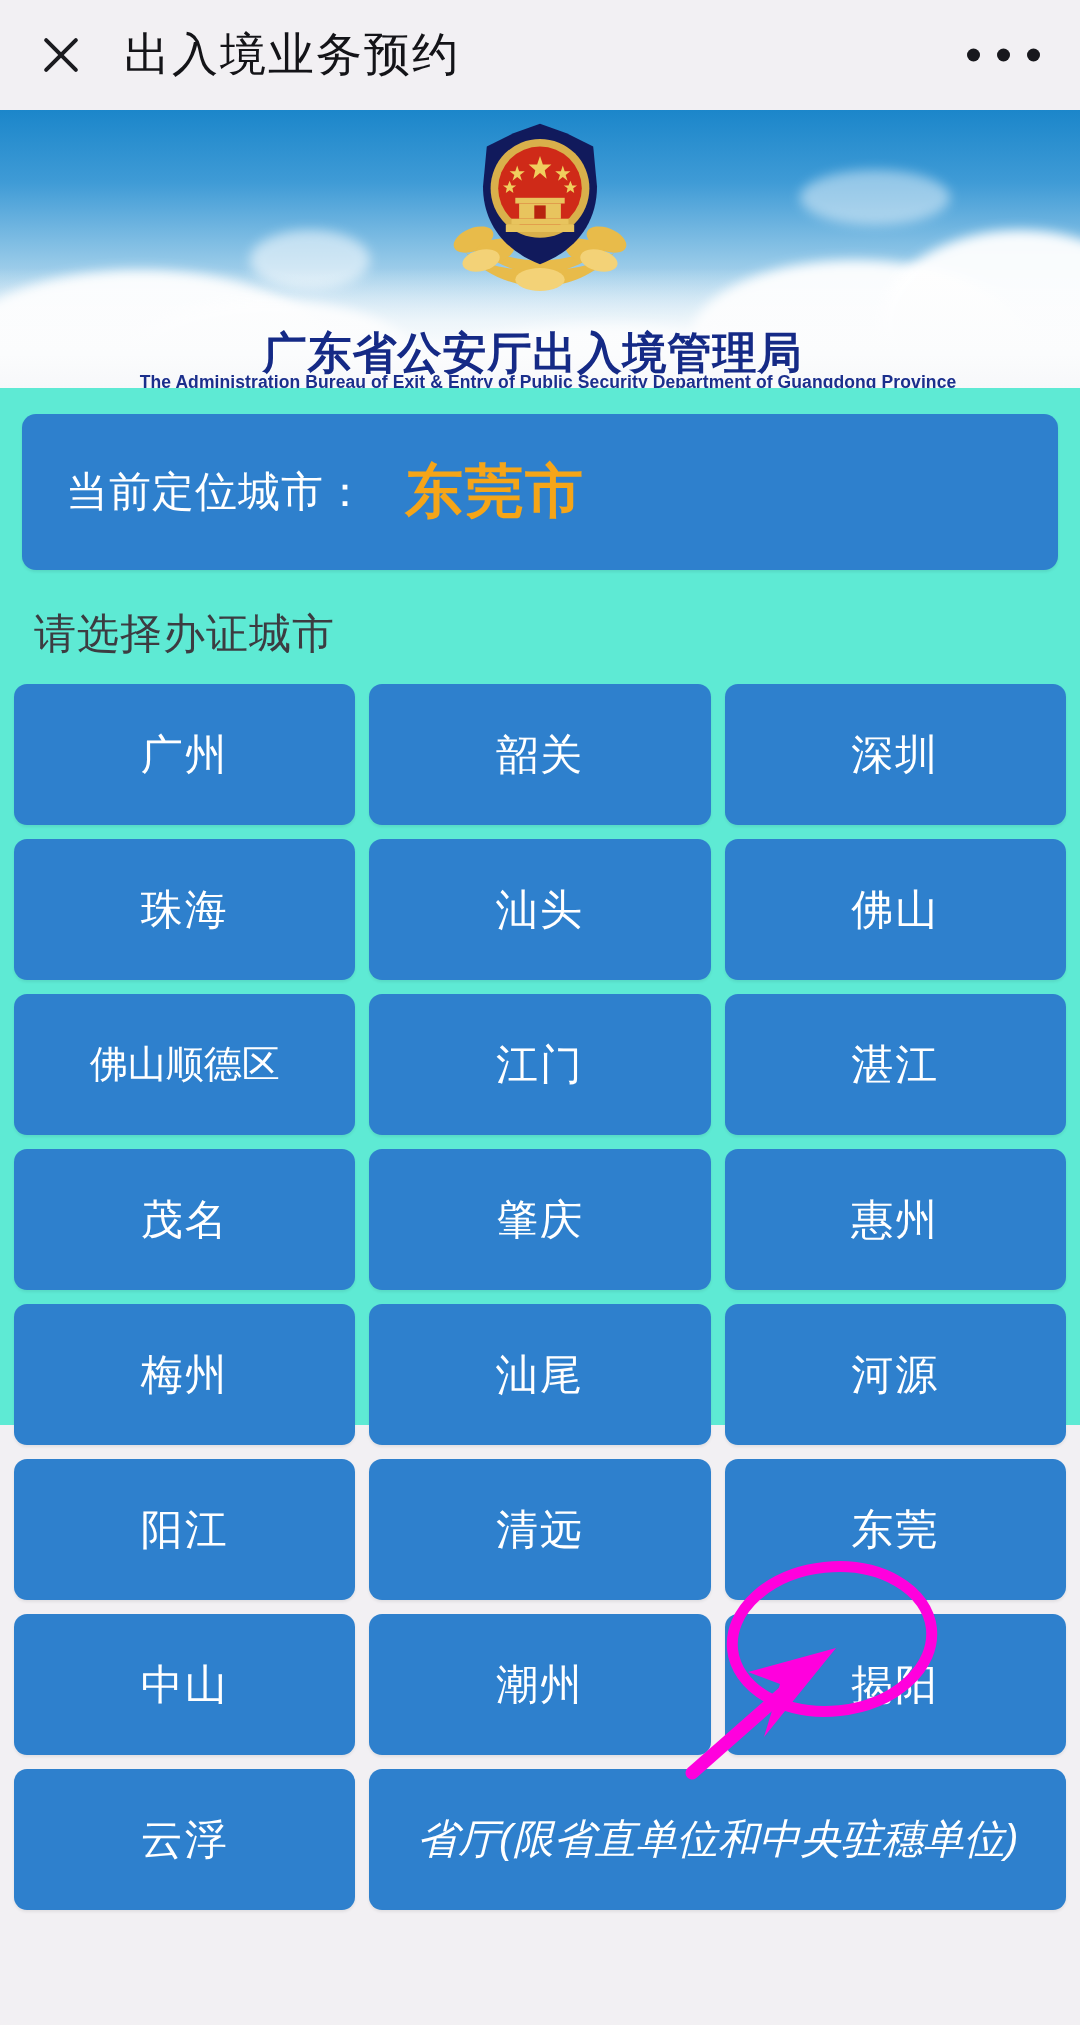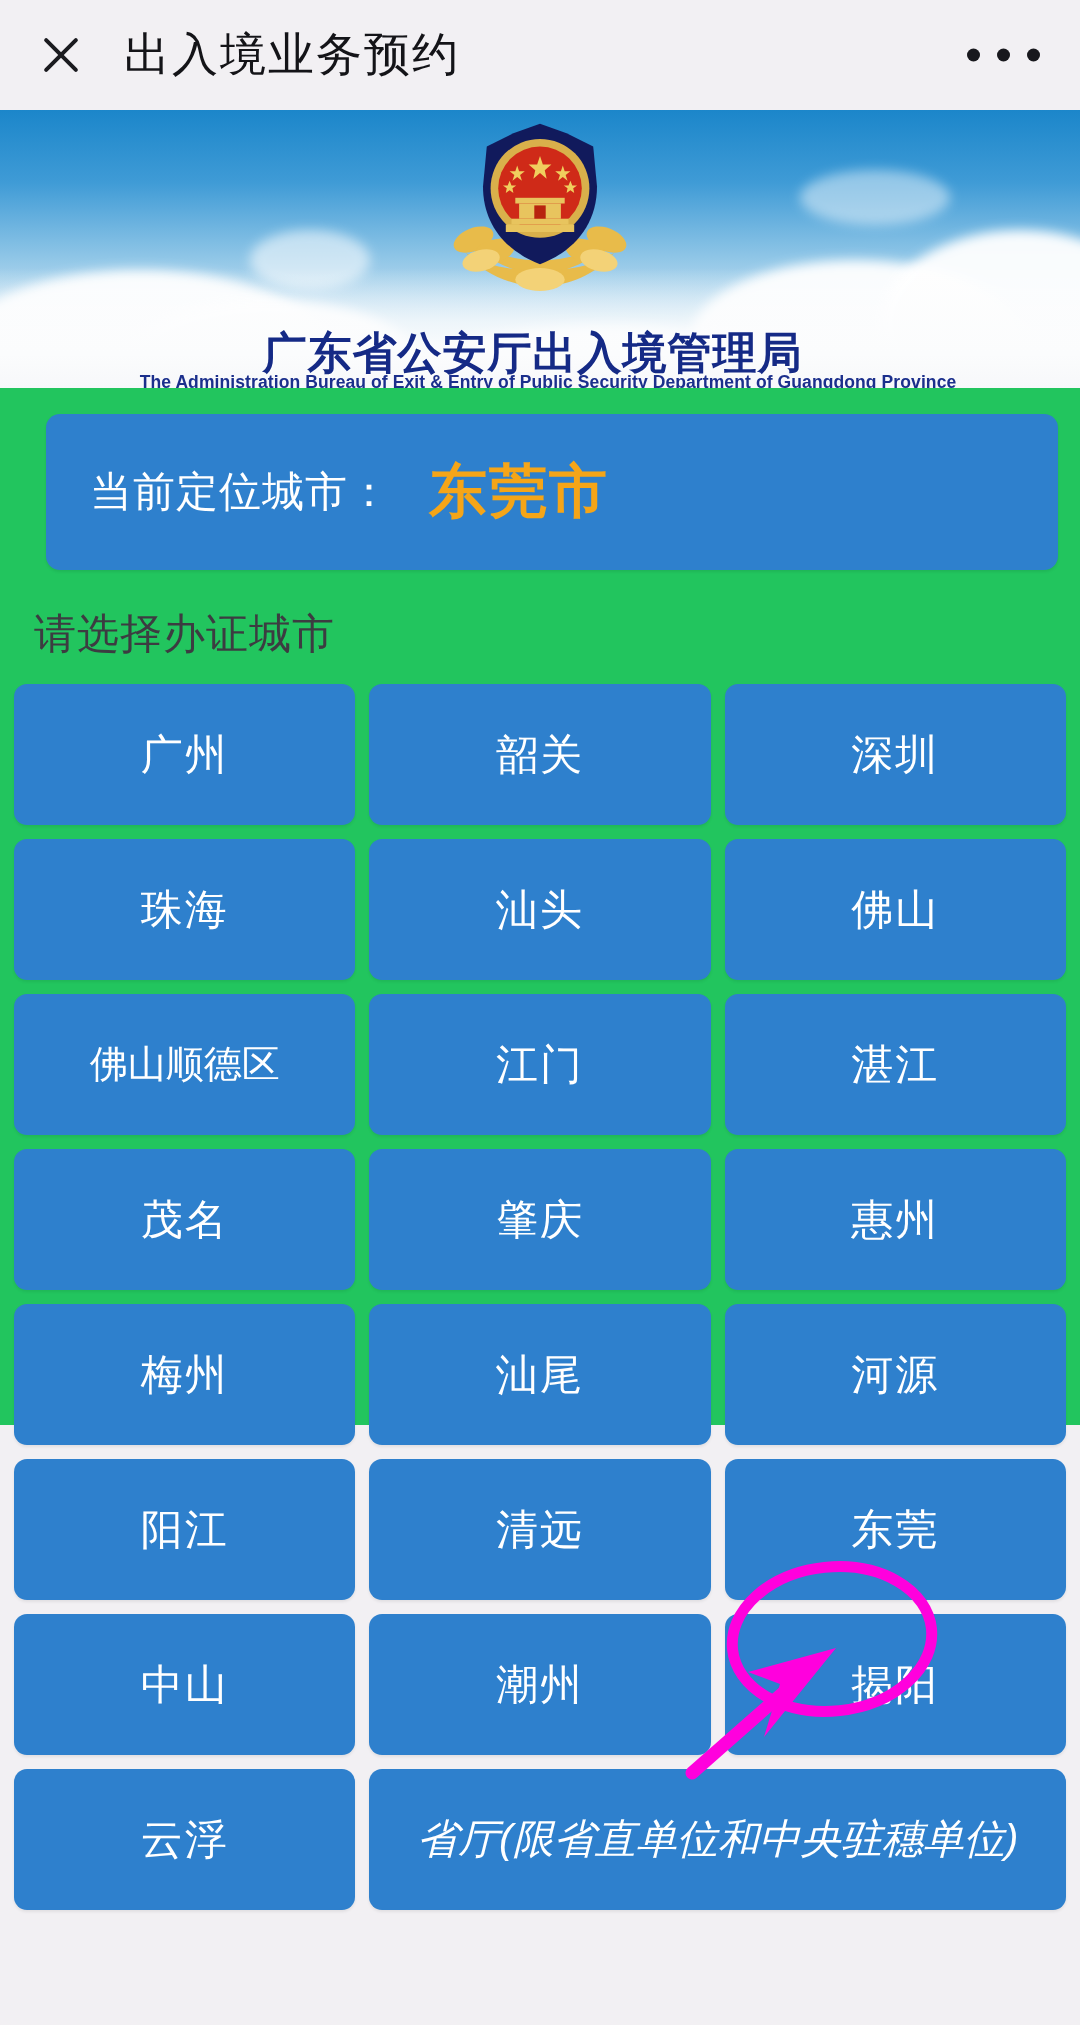--- a/index.html
+++ b/index.html
@@ -2,21 +2,21 @@
 <html><head>
 <meta charset="utf-8">
 <style>
   * { margin:0; padding:0; box-sizing:border-box; }
   html,body{
     width:1080px; height:2025px;
     background:#f2f0f3;
     font-family:"Liberation Sans","DejaVu Sans",sans-serif;
     overflow:hidden;
   }
-  #app{ position:relative; width:1080px; height:1425px; background:#22c55e; }
+  #app{ position:relative; width:1080px; height:1425px; background:#5eead4; }
 
   
   .wx-header{
     position:relative; height:110px; background:#f2f0f3;
     display:flex; align-items:center; padding:0 34px;
   }
   .close-icon{
     width:54px; height:54px; position:relative; flex:0 0 auto;
     cursor:pointer;
   }
@@ -67,21 +67,20 @@
     font-size:17.5px; font-weight:bold; color:#1b2f8c; letter-spacing:.1px;
     white-space:nowrap;
   }
 
   
   .loc-wrap{ padding:26px 22px 0 22px; }
   .loc-bar{
     height:156px; background:#2e80cd; border-radius:14px;
     display:flex; align-items:center; padding-left:44px;
     box-shadow:0 2px 3px rgba(0,0,0,.08);
-    margin-left:24px;
   }
   .loc-label{ font-size:42px; color:#ffffff; letter-spacing:1px; }
   .loc-city{ font-size:58px; color:#f5a518; font-weight:bold; margin-left:38px; letter-spacing:2px; }
 
   
   .section-title{
     padding:36px 0 22px 34px; font-size:42px; color:#3c3c41; letter-spacing:1px;
   }
 
   

